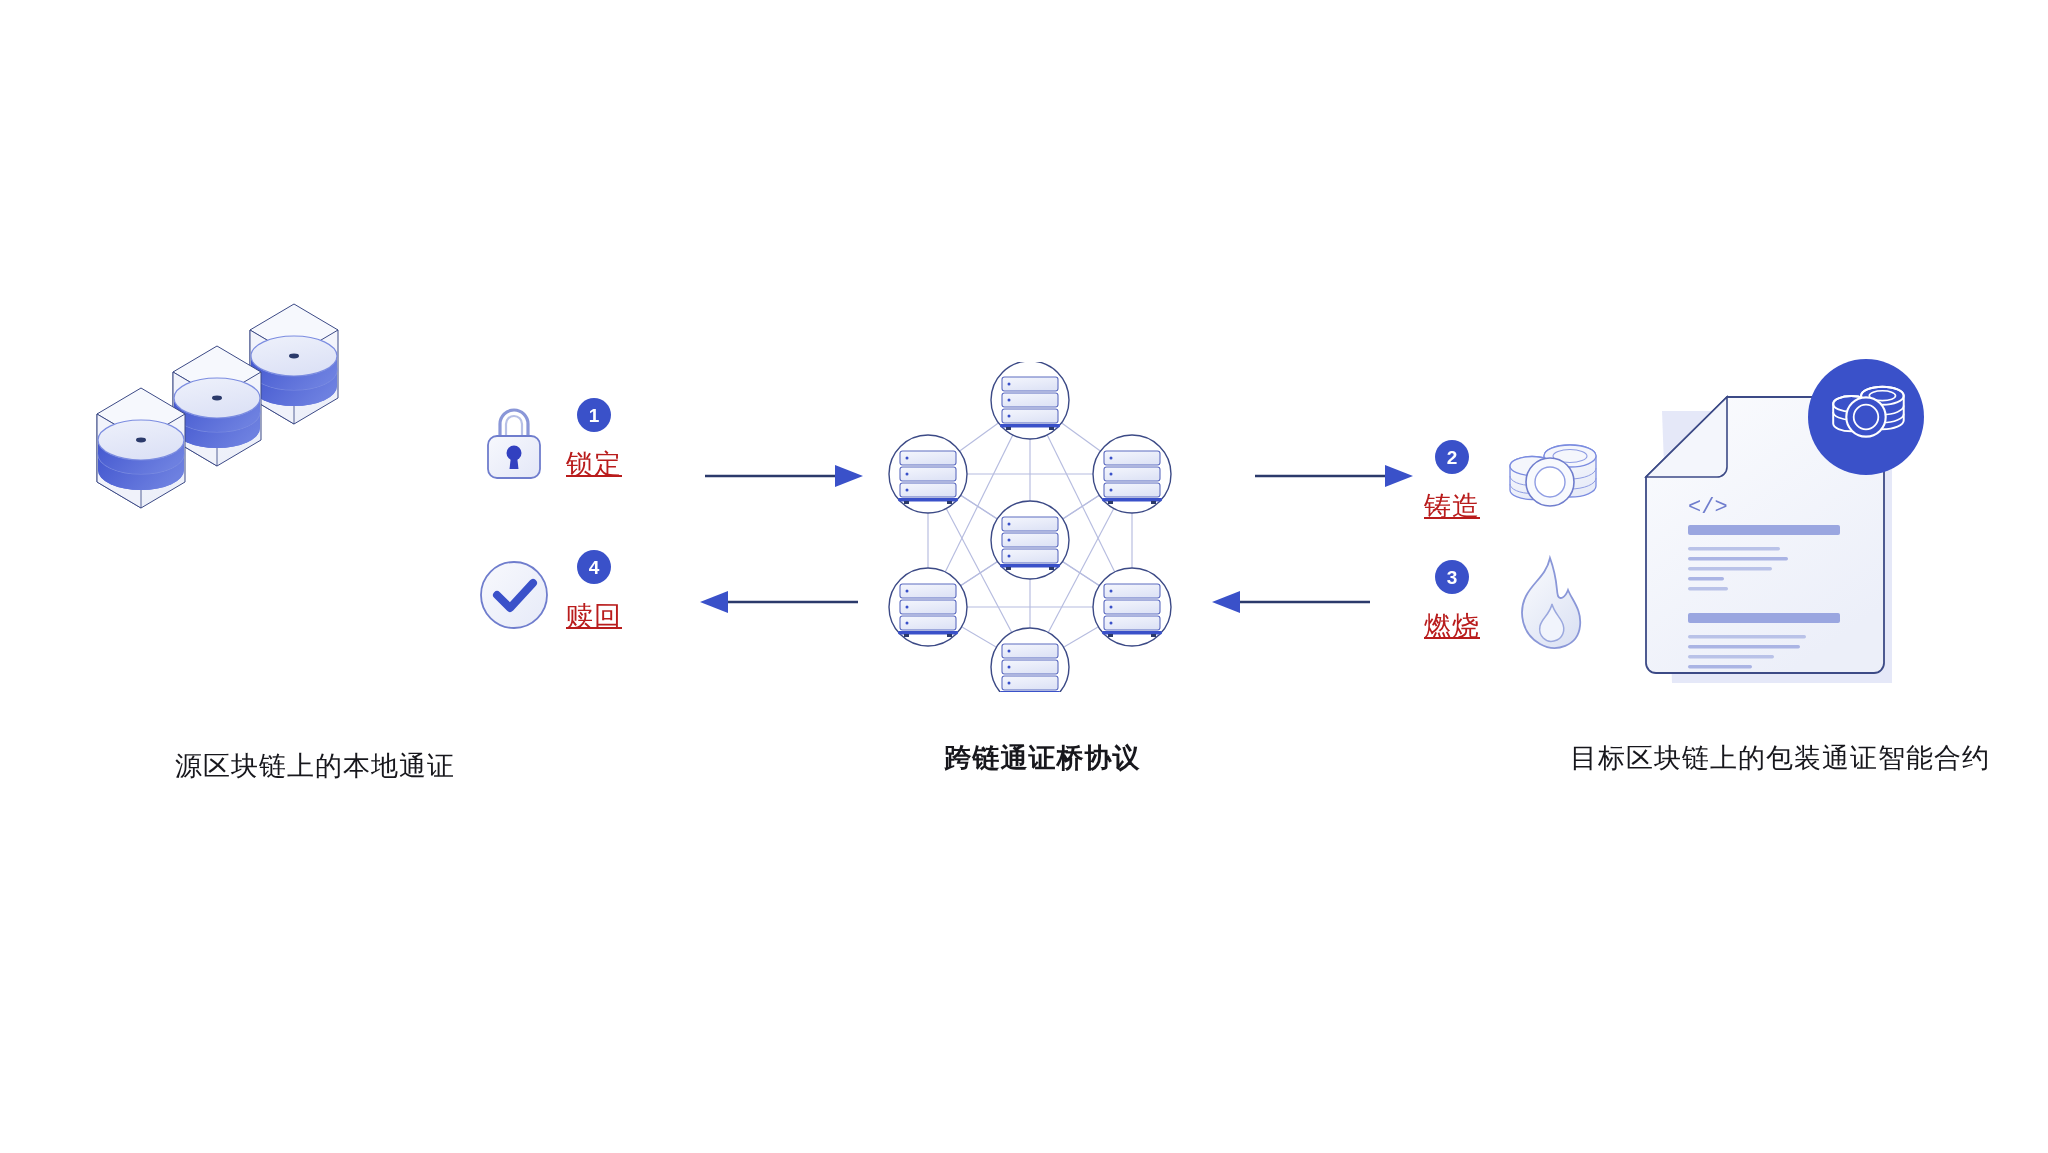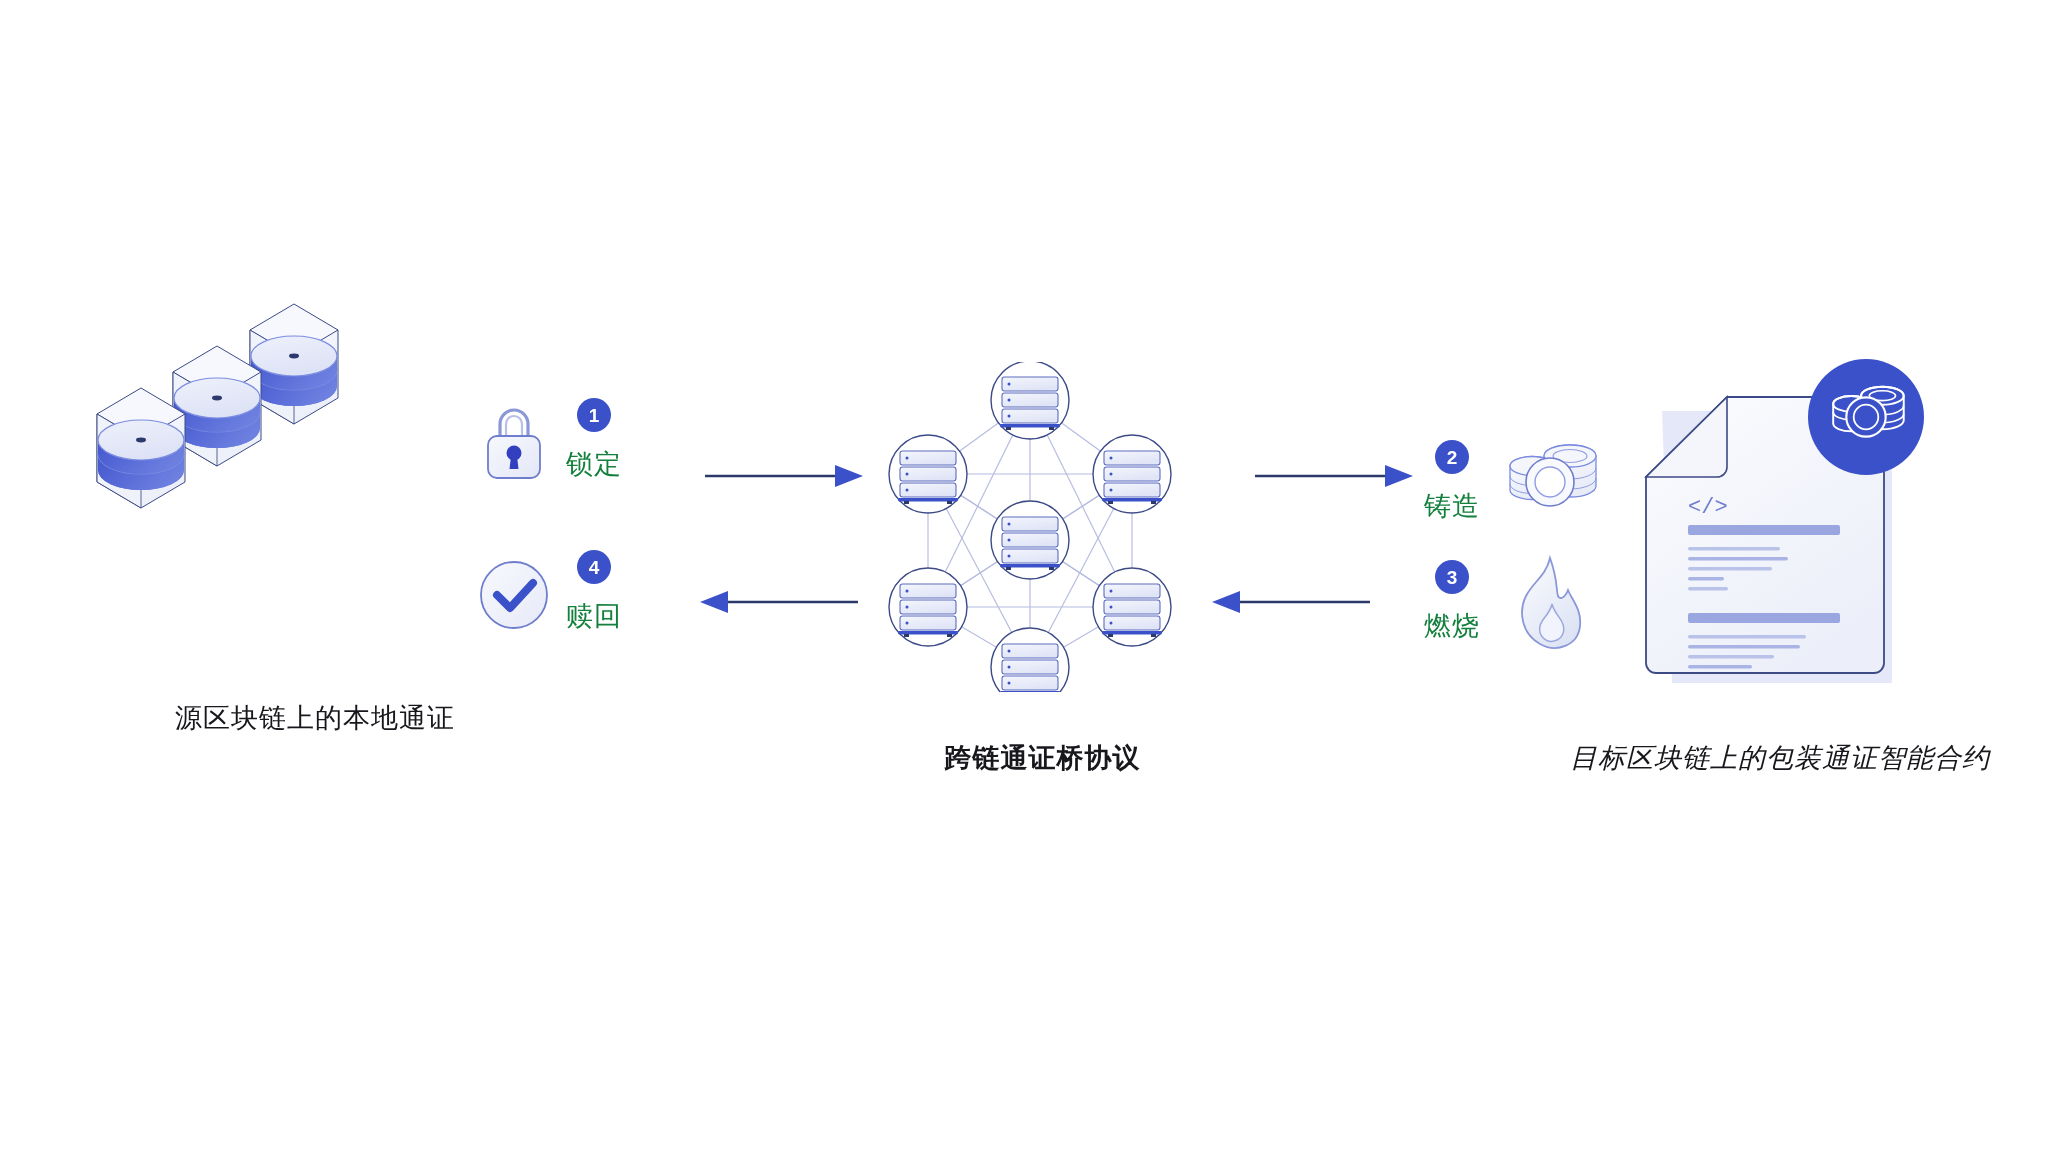--- a/index.html
+++ b/index.html
@@ -11,22 +11,22 @@
   .caption{position:absolute;font-size:27px;color:#17171c;white-space:nowrap;
            letter-spacing:1px;text-align:center;}
 
   
   .step{position:absolute;display:flex;align-items:flex-start;}
   .step-icon{position:relative;width:72px;height:78px;flex:0 0 auto;}
   .step-meta{margin-left:16px;display:flex;flex-direction:column;align-items:center;}
   .badge{width:34px;height:34px;border-radius:50%;background:#3a51c9;
          color:#fff;font-size:19px;font-weight:700;display:flex;
          align-items:center;justify-content:center;line-height:1;}
-  .step-label{margin-top:14px;font-size:27px;color:#15803d;white-space:nowrap;
-              letter-spacing:1px;}
+  .step-label{margin-top:14px;font-size:27px;color:#b91c1c;white-space:nowrap;
+              letter-spacing:1px;text-decoration:underline;}
 
   
   .arrow{position:absolute;}
 
   
   .network{position:absolute;}
 
   
   .doc{position:absolute;}
 
@@ -343,17 +343,17 @@
           <path d="M12 32 a22 9.5 0 0 1 44 0 l0 24 a22 9.5 0 0 1 -44 0 Z" fill="none" stroke="#ffffff" stroke-width="2.4"></path>
           <ellipse cx="34" cy="32" rx="22" ry="9.5" fill="none" stroke="#ffffff" stroke-width="2.4"></ellipse>
           <path d="M12 42 a22 9.5 0 0 0 44 0" fill="none" stroke="#ffffff" stroke-width="2"></path>
           <circle cx="52" cy="48" r="24" fill="#3a51c9" stroke="#ffffff" stroke-width="2.6"></circle>
           <circle cx="52" cy="48" r="15" fill="#3a51c9" stroke="#ffffff" stroke-width="2.2"></circle>
         </g>
       </g>
     </svg>
   </div>
 
-  <div class="caption" style="left:175px;top:700px;width:250px;">源区块链上的本地通证</div>
+  <div class="caption" style="left:175px;top:748px;width:250px;">源区块链上的本地通证</div>
   <div class="caption" style="left:930px;top:740px;width:225px;font-weight:bold;">跨链通证桥协议</div>
-  <div class="caption" style="left:1570px;top:740px;width:390px;font-style:italic;">目标区块链上的包装通证智能合约</div>
+  <div class="caption" style="left:1570px;top:740px;width:390px;">目标区块链上的包装通证智能合约</div>
 
 </div>
 
 </body></html>

